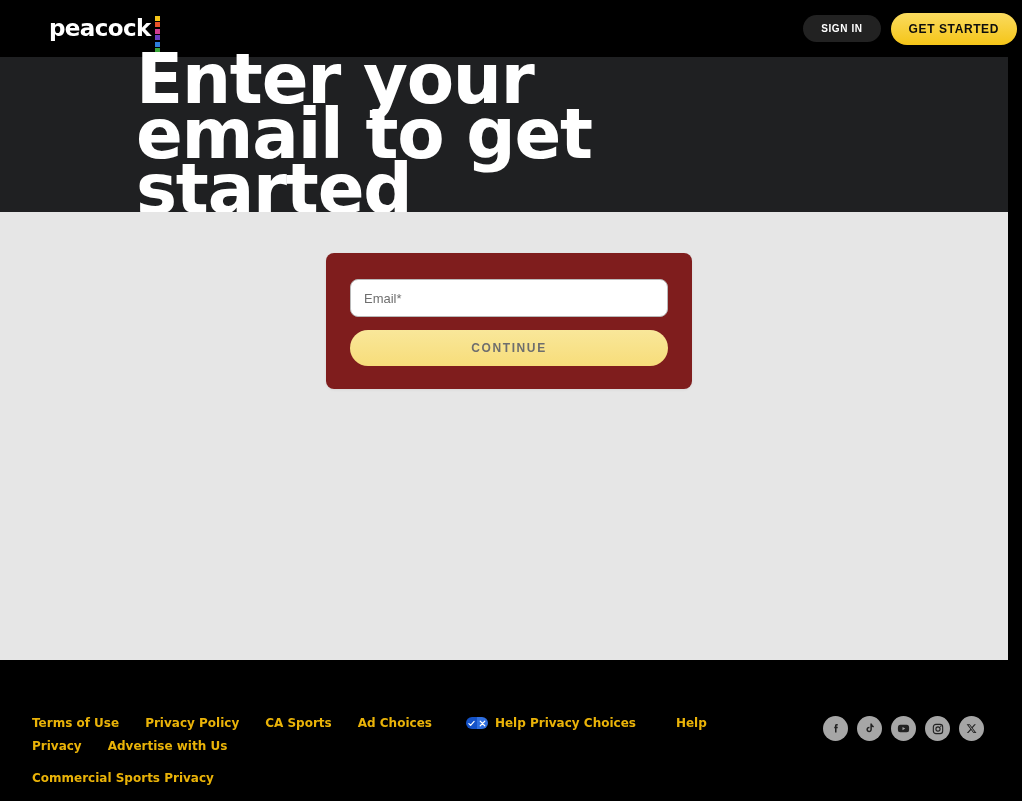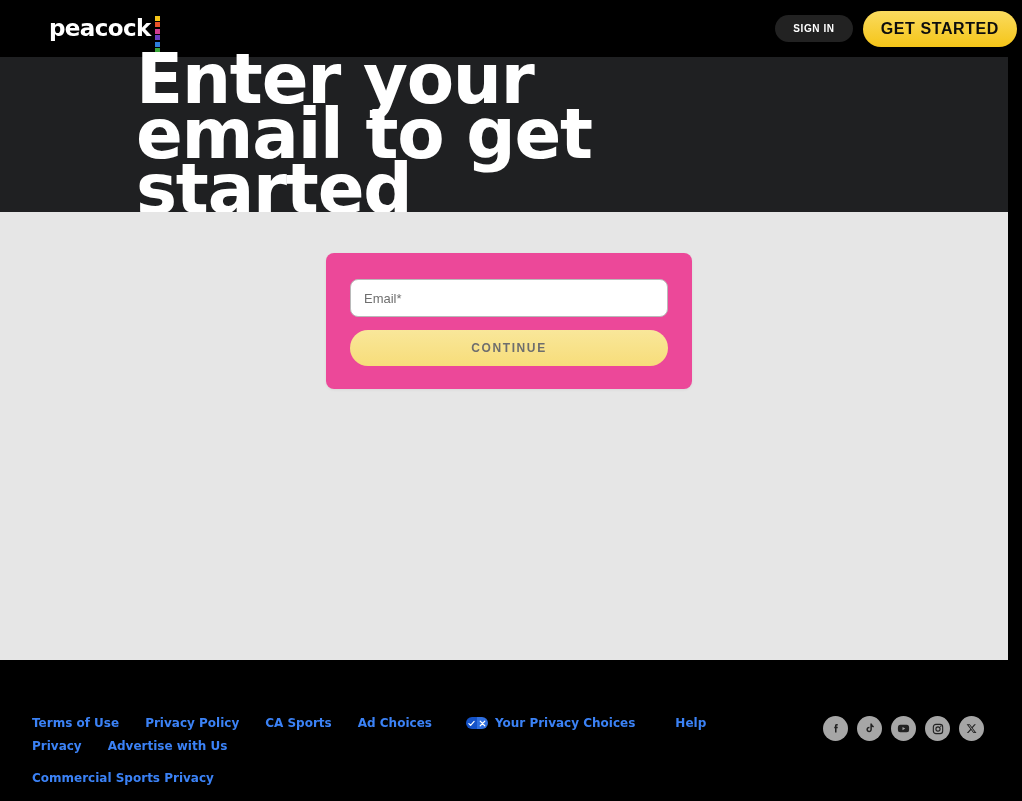--- a/index.html
+++ b/index.html
@@ -73,21 +73,21 @@
     letter-spacing: 0.6px;
     padding: 8px 18px;
     cursor: pointer;
     font-family: "Liberation Sans", sans-serif;
   }
   .btn-getstarted {
     background: linear-gradient(180deg, #fadb5f 0%, #f5c518 100%);
     color: #0d0d0d;
     border: none;
     border-radius: 999px;
-    font-size: 16px;
+    font-size: 12px;
     font-weight: 700;
     letter-spacing: 0.6px;
     padding: 9px 18px;
     cursor: pointer;
     font-family: "Liberation Sans", sans-serif;
   }
 
   
   .hero {
     position: absolute;
@@ -116,21 +116,21 @@
     width: 1008px;
     height: 448px;
     background: #e6e6e6;
   }
   .card {
     position: absolute;
     top: 41px;
     left: 326px;
     width: 366px;
     height: 136px;
-    background: #ec4899;
+    background: #7f1d1d;
     border-radius: 8px;
     padding: 26px 24px;
     box-shadow: 0 1px 3px rgba(0,0,0,0.06);
   }
   .email-field {
     width: 318px;
     height: 38px;
     border: 1px solid #b9b9b9;
     border-radius: 8px;
     background: #ffffff;
@@ -174,21 +174,21 @@
     justify-content: space-between;
   }
   .footer-links {
     display: flex;
     flex-wrap: wrap;
     align-items: center;
     max-width: 740px;
     row-gap: 9px;
   }
   .footer-link {
-    color: #3b82f6;
+    color: #eab308;
     font-size: 12px;
     font-weight: 700;
     text-decoration: none;
     margin-right: 26px;
     white-space: nowrap;
     cursor: pointer;
     font-family: "DejaVu Sans", sans-serif;
   }
   .footer-link.gap-extra { margin-right: 34px; }
   .privacy-choices {
@@ -283,21 +283,21 @@
               <svg width="7" height="7" viewBox="0 0 8 8">
                   <path d="M1 4.2L3 6.2L7 1.6" stroke="#ffffff" stroke-width="1.4" fill="none" stroke-linecap="round" stroke-linejoin="round"></path>
                 </svg>
             </span>
             <span class="pc-right">
               <svg width="7" height="7" viewBox="0 0 8 8">
                   <path d="M1.4 1.4L6.6 6.6M6.6 1.4L1.4 6.6" stroke="#ffffff" stroke-width="1.3" stroke-linecap="round"></path>
                 </svg>
             </span>
           </span>
-          <span class="footer-link" style="margin-right:0">Your Privacy Choices</span>
+          <span class="footer-link" style="margin-right:0">Help Privacy Choices</span>
         </span>
         <a class="footer-link">Help</a>
         <a class="footer-link">Privacy</a>
         <a class="footer-link">Advertise with Us</a>
         <span class="footer-break"></span>
         <a class="footer-link">Commercial Sports Privacy</a>
       </div>
 
       <div class="socials">
         <span class="social">

